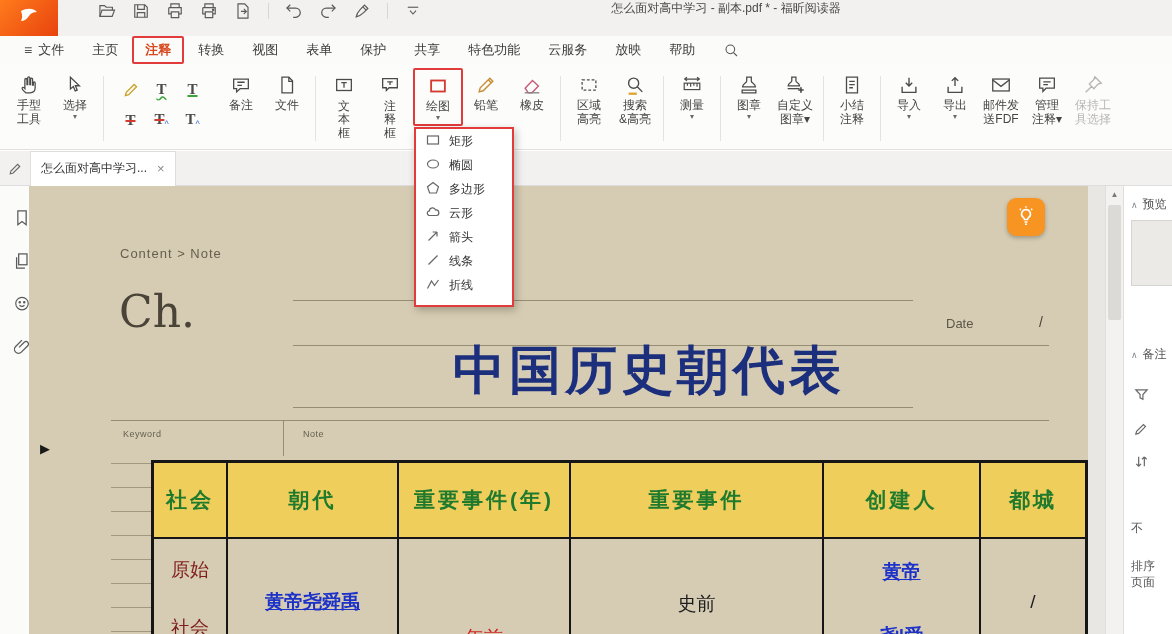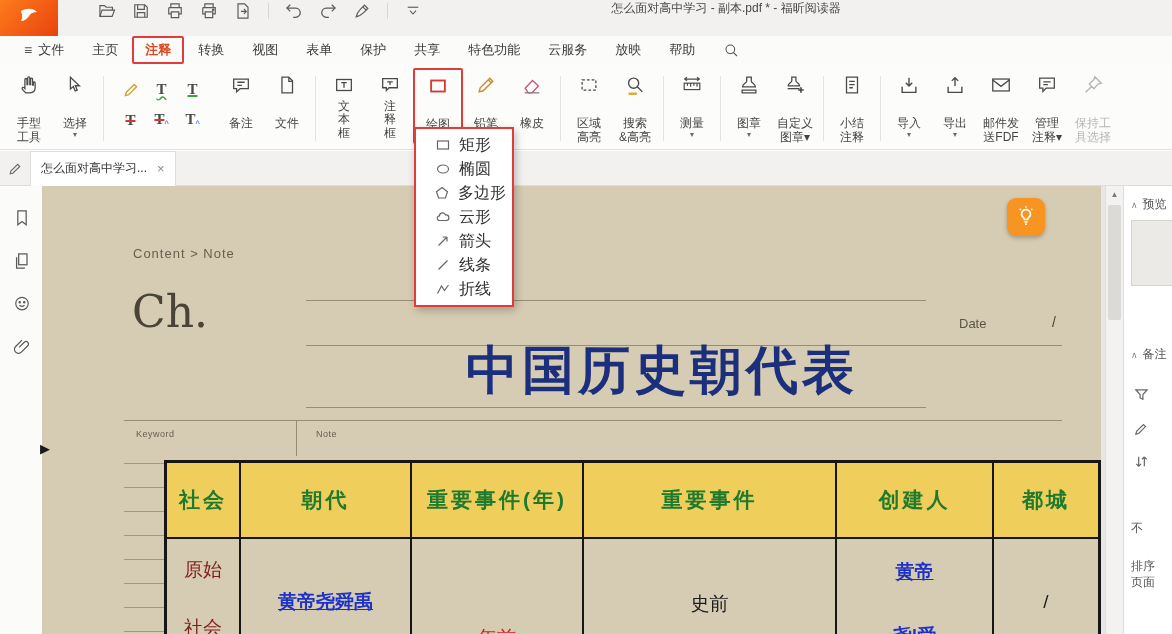--- a/index.html
+++ b/index.html
@@ -19,49 +19,49 @@
   .menubar{position:absolute;left:0;top:36px;width:1172px;height:28px;background:#fbfbfa;display:flex;align-items:center;padding-left:10px;box-sizing:border-box}
   .menu-item{padding:0 14px;font-size:13px;color:#3c3c3c;display:flex;align-items:center;gap:6px;height:22px}
   .menu-item.active{color:#d6491f;font-weight:bold;border:2px solid #e23b3b;border-radius:2px;padding:1px 11px}
   .hamb{font-size:14px;color:#555}
 
   
   .ribbon{position:absolute;left:0;top:64px;width:1172px;height:86px;background:#fcfcfb;border-bottom:1px solid #e2dfdc;display:flex;align-items:flex-start;padding:4px 0 0 6px;box-sizing:border-box}
   .rdivider{width:1px;align-self:stretch;background:#e5e2df;margin:8px 5px}
   .rbtn{display:flex;flex-direction:column;align-items:center;padding:4px 3px 2px;min-width:40px;color:#454545;font-size:12px;text-align:center;border-radius:3px}
   .rbtn .ricon{height:26px;display:flex;align-items:center;justify-content:center}
-  .rlabel{white-space:pre-line;line-height:1.18;margin-top:18px}
+  .rlabel{white-space:pre-line;line-height:1.18;margin-top:0}
   .vlabel{width:14px;line-height:1.12;word-break:break-all;margin-top:2px}
   .caret{font-size:8px;color:#6a6a6a;margin-top:1px;line-height:1}
   .rbtn.disabled{color:#b8b6b3}
   .tgrid{display:grid;grid-template-columns:repeat(3,31px);grid-auto-rows:31px;align-items:center;justify-items:center;margin:6px 10px 0 6px}
   .tg{font:bold 15px "Liberation Serif","DejaVu Serif",serif;color:#4a4a4a;line-height:1}
   .tg.wavy{text-decoration:underline;text-decoration-style:wavy;text-decoration-color:#3aa33a}
   .tg.under{text-decoration:underline;text-decoration-color:#3aa33a;text-decoration-thickness:2px}
   .tg.strike{text-decoration:line-through;text-decoration-color:#d6392f;text-decoration-thickness:2px}
   .tmark{font-size:9px;color:#3a6cd0;vertical-align:sub}
   .rbtn-drawing{border:2px solid #e23b3b;border-radius:2px;position:relative;padding:3px 3px 2px}
 
   
   .popup{position:absolute;top:57px;left:-1px;width:96px;background:#fff;border:2px solid #e23b3b;box-shadow:2px 3px 8px rgba(0,0,0,.25);padding:4px 0;z-index:100;text-align:left}
-  .pitem{display:flex;align-items:center;gap:9px;height:24px;padding:0 19px;font-size:16px;color:#333;white-space:nowrap}
+  .pitem{display:flex;gap:9px;height:24px;padding:0 9px;font-size:12px;color:#333;white-space:nowrap}
   .picon{width:15px;display:flex;justify-content:center}
 
   
   .tabbar{position:absolute;left:0;top:151px;width:1172px;height:35px;background:#f2f1ef;border-bottom:1px solid #ddd;display:flex;align-items:center;box-sizing:border-box}
   .tab-pencil{width:30px;display:flex;justify-content:center}
   .doc-tab{height:34px;background:#fff;border:1px solid #ddd;border-bottom:none;display:flex;align-items:center;gap:10px;padding:0 10px;font-size:12px;color:#333;white-space:nowrap}
   .tab-close{color:#8a8a8a;font-size:13px;line-height:1}
   .tabbar-right{margin-left:auto;display:flex;align-items:center;gap:10px;margin-right:64px}
   .promo{background:#0cbe7c;color:#fff;height:27px;display:flex;align-items:center;gap:7px;padding:0 13px;border-radius:3px;font-size:14px;font-weight:bold;letter-spacing:1px}
 
   
   .main{position:absolute;left:0;top:186px;width:1172px;height:448px;background:#e9e7e4}
   .sidebar{position:absolute;left:0;top:0;width:45px;height:448px;background:#fbfbfa;border-right:1px solid #e4e2df;display:flex;flex-direction:column;align-items:center;padding-top:22px;gap:23px;box-sizing:border-box}
-  .page{position:absolute;left:42px;top:0;width:1059px;height:448px;background:#d6ccb3;overflow:hidden}
+  .page{position:absolute;left:29px;top:0;width:1059px;height:448px;background:#d6ccb3;overflow:hidden}
   .vscroll{position:absolute;left:1105px;top:0;width:17px;height:448px;background:#f3f2f0;border-left:1px solid #e0dedb}
   .scroll-up{height:17px;display:flex;align-items:center;justify-content:center;font-size:8px;color:#777}
   .scroll-thumb{position:absolute;left:2px;top:19px;width:13px;height:115px;background:#dcdad7;border-radius:2px}
   .right-panel{position:absolute;left:1123px;top:0;width:49px;height:448px;background:#fff;border-left:1px solid #e0dedb;overflow:hidden}
   .rp-row{position:absolute;left:7px;display:flex;align-items:center;gap:5px;font-size:12px;color:#555;white-space:nowrap}
   .rp-caret{font-size:9px;color:#888}
   .rp-thumb{position:absolute;left:7px;top:34px;width:58px;height:64px;background:#eceae7;border:1px solid #d6d4d1}
   .rp-icon{position:absolute;left:9px;width:18px;height:18px}
   .handle{position:absolute;left:40px;top:256px;color:#1a1a1a;font-size:13px;line-height:1}
   .bulb{position:absolute;left:1007px;top:12px;width:38px;height:38px;background:#f79422;border-radius:9px;display:flex;align-items:center;justify-content:center;box-shadow:0 2px 4px rgba(0,0,0,.25)}

